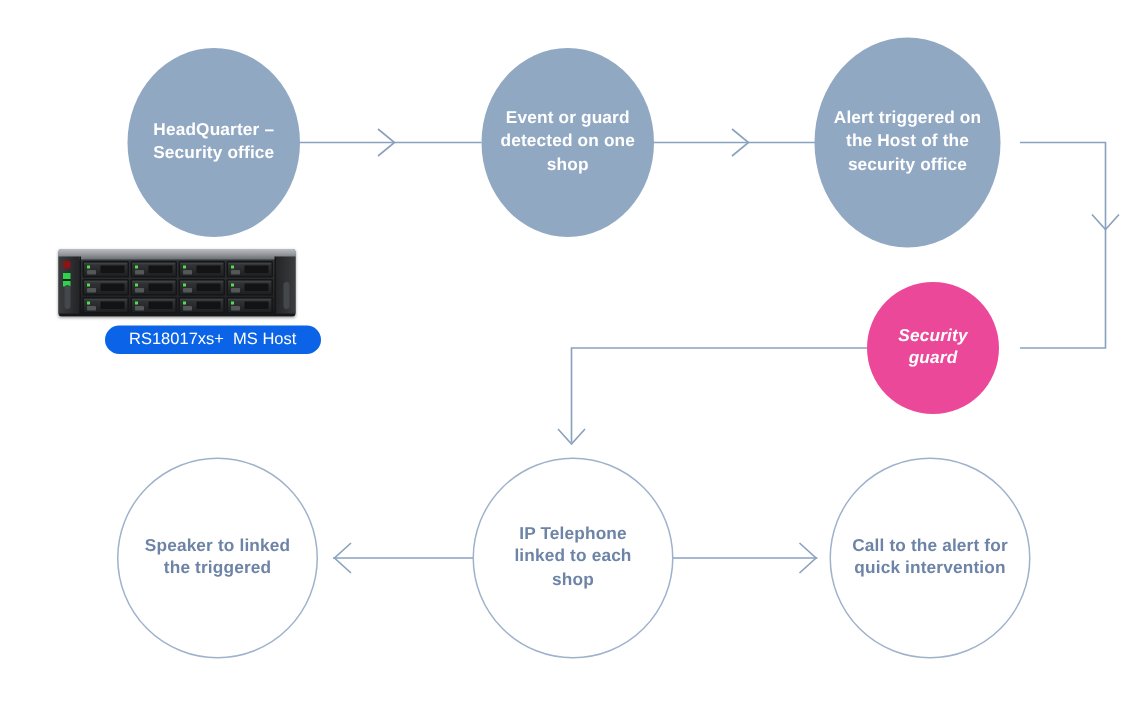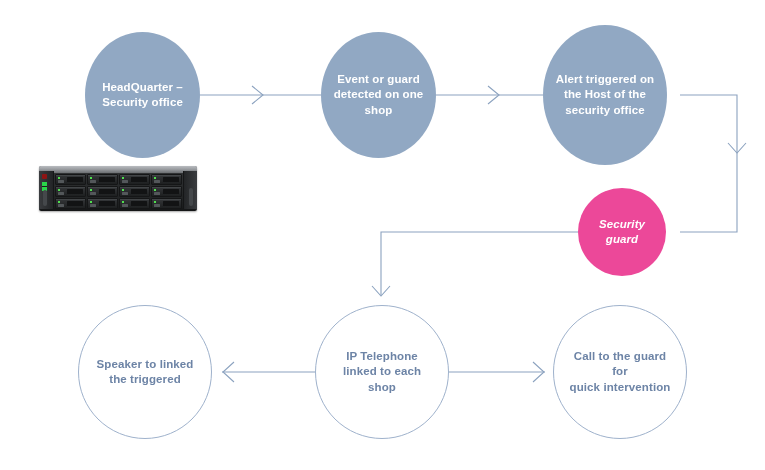--- a/index.html
+++ b/index.html
@@ -230,21 +230,21 @@
 
   <div class="node outline" style="left:315px; top:305px; width:134px; height:134px;">
     <span>
       <span>IP Telephone</span>
       <span>linked to each shop</span>
     </span>
   </div>
 
   <div class="node outline" style="left:553px; top:305px; width:134px; height:134px;">
     <span>
-      <span>Call to the guard for</span>
+      <span>Call to the alert for</span>
       <span>quick intervention</span>
     </span>
   </div>
 
   <div id="server">
     <div class="chassis"></div>
     <div class="toplid"></div>
     <div class="earL">
       <div class="pwr"></div>
       <div class="leds"></div>
@@ -310,14 +310,15 @@
           <i class="face"></i>
         </div>
       <div class="bay">
           <i class="led"></i>
           <i class="lat"></i>
           <i class="face"></i>
         </div>
     </div>
   </div>
 
+  <div id="server-label">RS18017xs+  MS Host</div>
 
 </div>
 
 </body></html>

